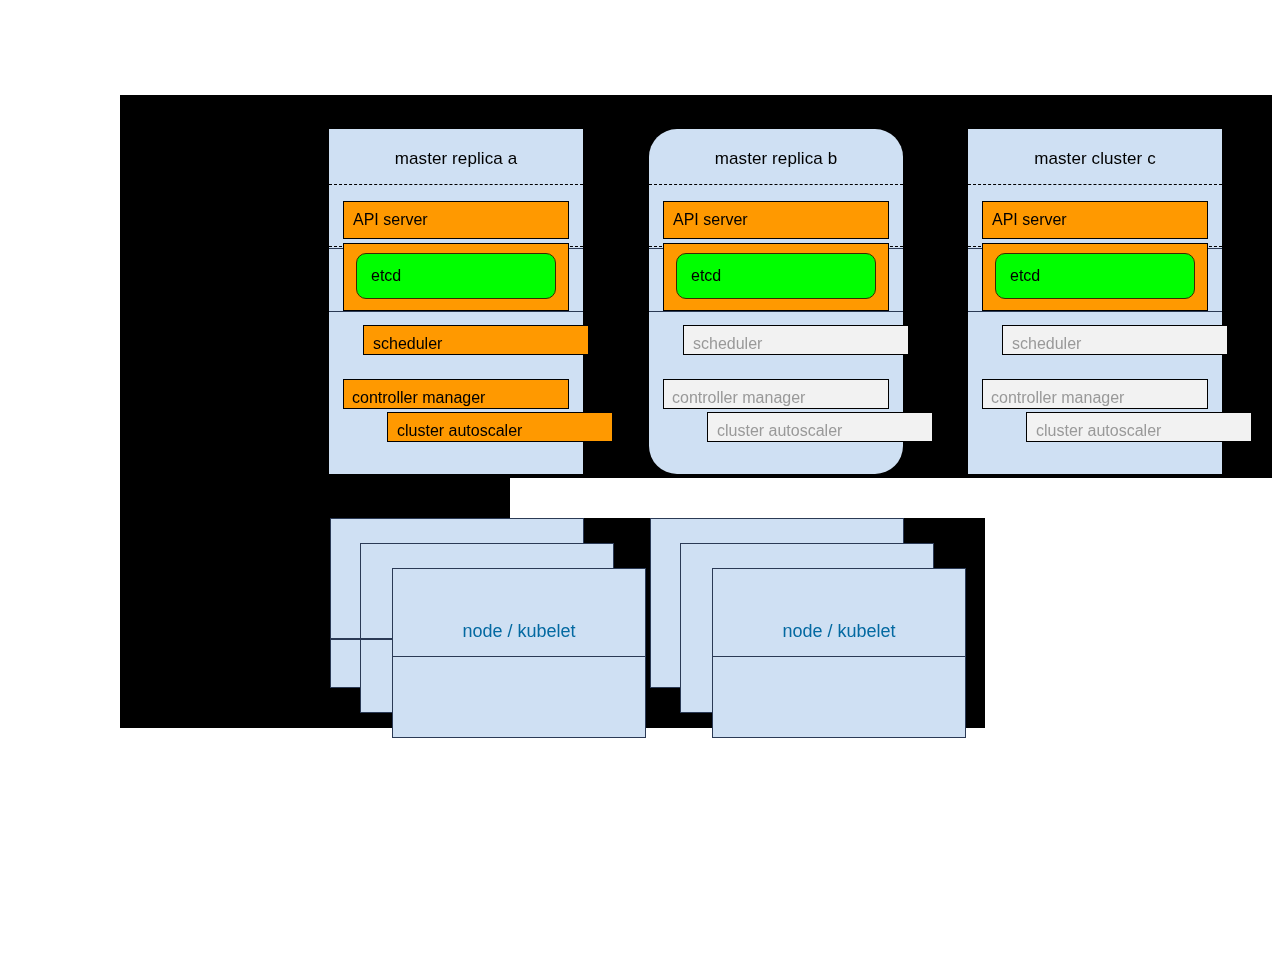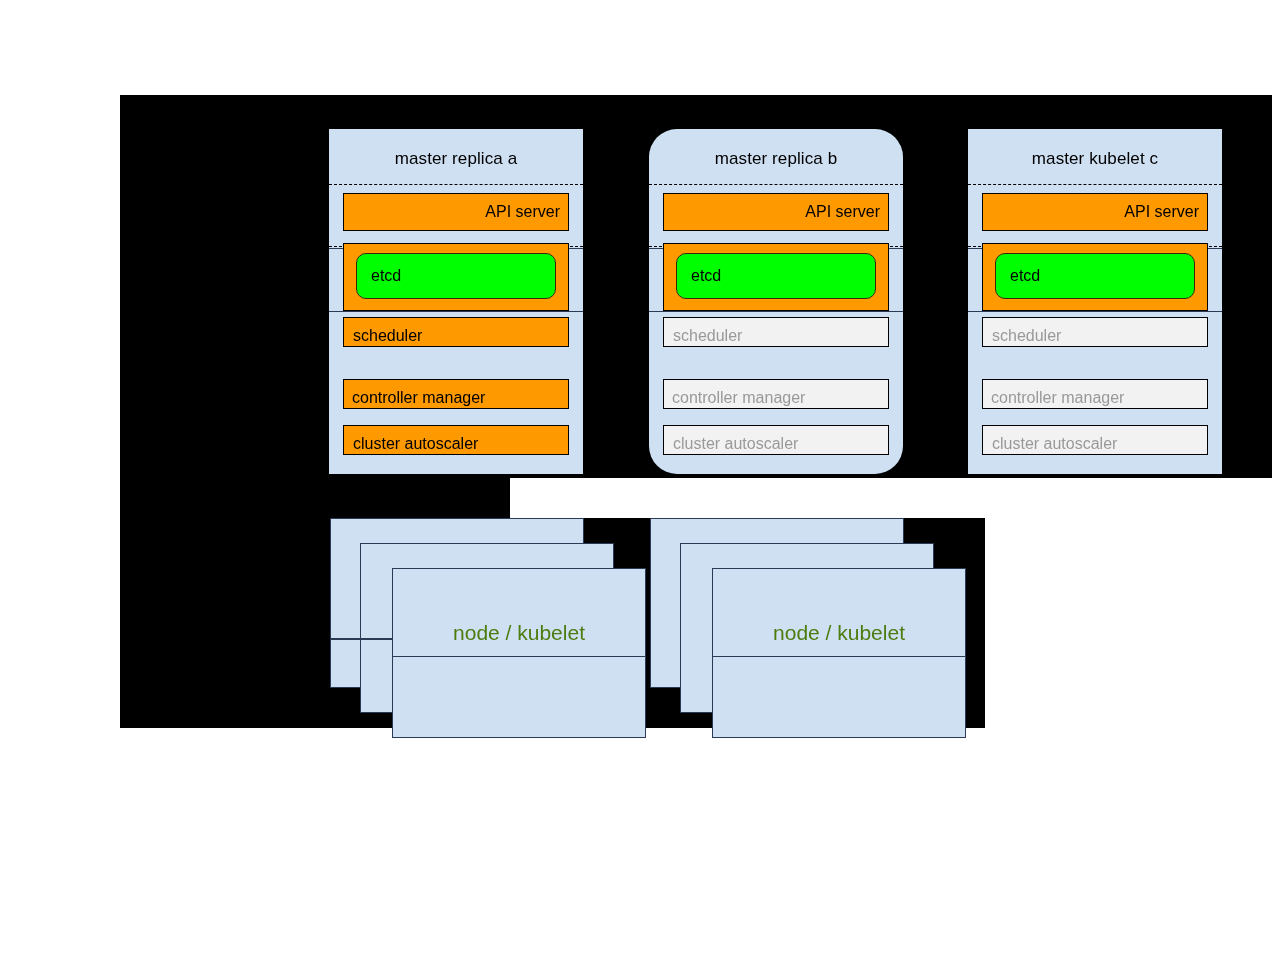--- a/index.html
+++ b/index.html
@@ -80,24 +80,24 @@
     box-sizing: border-box;
     border: 1px solid #000000;
     font-size: 16px;
     line-height: 1;
     padding: 10px 8px 10px 9px;
     color: #000000;
   }
   .chip.active   { background: #ff9900; color: #000000; }
   .chip.inactive { background: #f2f2f2; color: #999999; }
 
-  .chip-api     { top: 64px;  height: 38px; text-align: right; }
-  .chip-sched   { top: 188px; height: 30px; }
+  .chip-api     { top: 72px;  height: 38px; }
+  .chip-sched   { top: 196px; height: 30px; margin-left: 20px; }
   .chip-ctrl    { top: 250px; height: 30px; padding-left: 8px; }
-  .chip-autosc  { top: 296px; height: 30px; }
+  .chip-autosc  { top: 283px; height: 30px; margin-left: 44px; }
 
   
   .etcd-wrap {
     position: absolute;
     left: 14px;
     top: 114px;
     width: 226px;
     height: 68px;
     background: #ff9900;
     border: 1px solid #000000;
@@ -128,22 +128,22 @@
   }
   .node-card.back2 { left: 0px;  top: 0px;  width: 254px; height: 170px; }
   .node-card.back1 { left: 30px; top: 25px; width: 254px; height: 170px; }
   .node-card.front { left: 62px; top: 50px; width: 254px; height: 170px; }
   .node-label {
     position: absolute;
     left: 0;
     top: 52px;
     width: 100%;
     text-align: center;
-    font-size: 21px;
-    color: #4d7c0f;
+    font-size: 18px;
+    color: #0369a1;
   }
   .node-split {
     position: absolute;
     left: 0;
     top: 87px;
     width: 100%;
     border-top: 1px solid #2b3a55;
     height: 0;
   }
   .node-spur {
@@ -195,21 +195,21 @@
     <div class="etcd-wrap">
       <div class="etcd-pill">etcd</div>
     </div>
 
     <div class="chip inactive chip-sched">scheduler</div>
     <div class="chip inactive chip-ctrl">controller manager</div>
     <div class="chip inactive chip-autosc">cluster autoscaler</div>
   </div>
 
   <div class="replica" style="left:968px;">
-    <div class="replica-title">master kubelet c</div>
+    <div class="replica-title">master cluster c</div>
 
     <div class="dash-rule dash-top"></div>
     <div class="solid-rule solid-a"></div>
     <div class="solid-rule solid-b"></div>
 
     <div class="chip active chip-api">API server</div>
 
     <div class="dash-rule dash-mid"></div>
 
     <div class="etcd-wrap">

